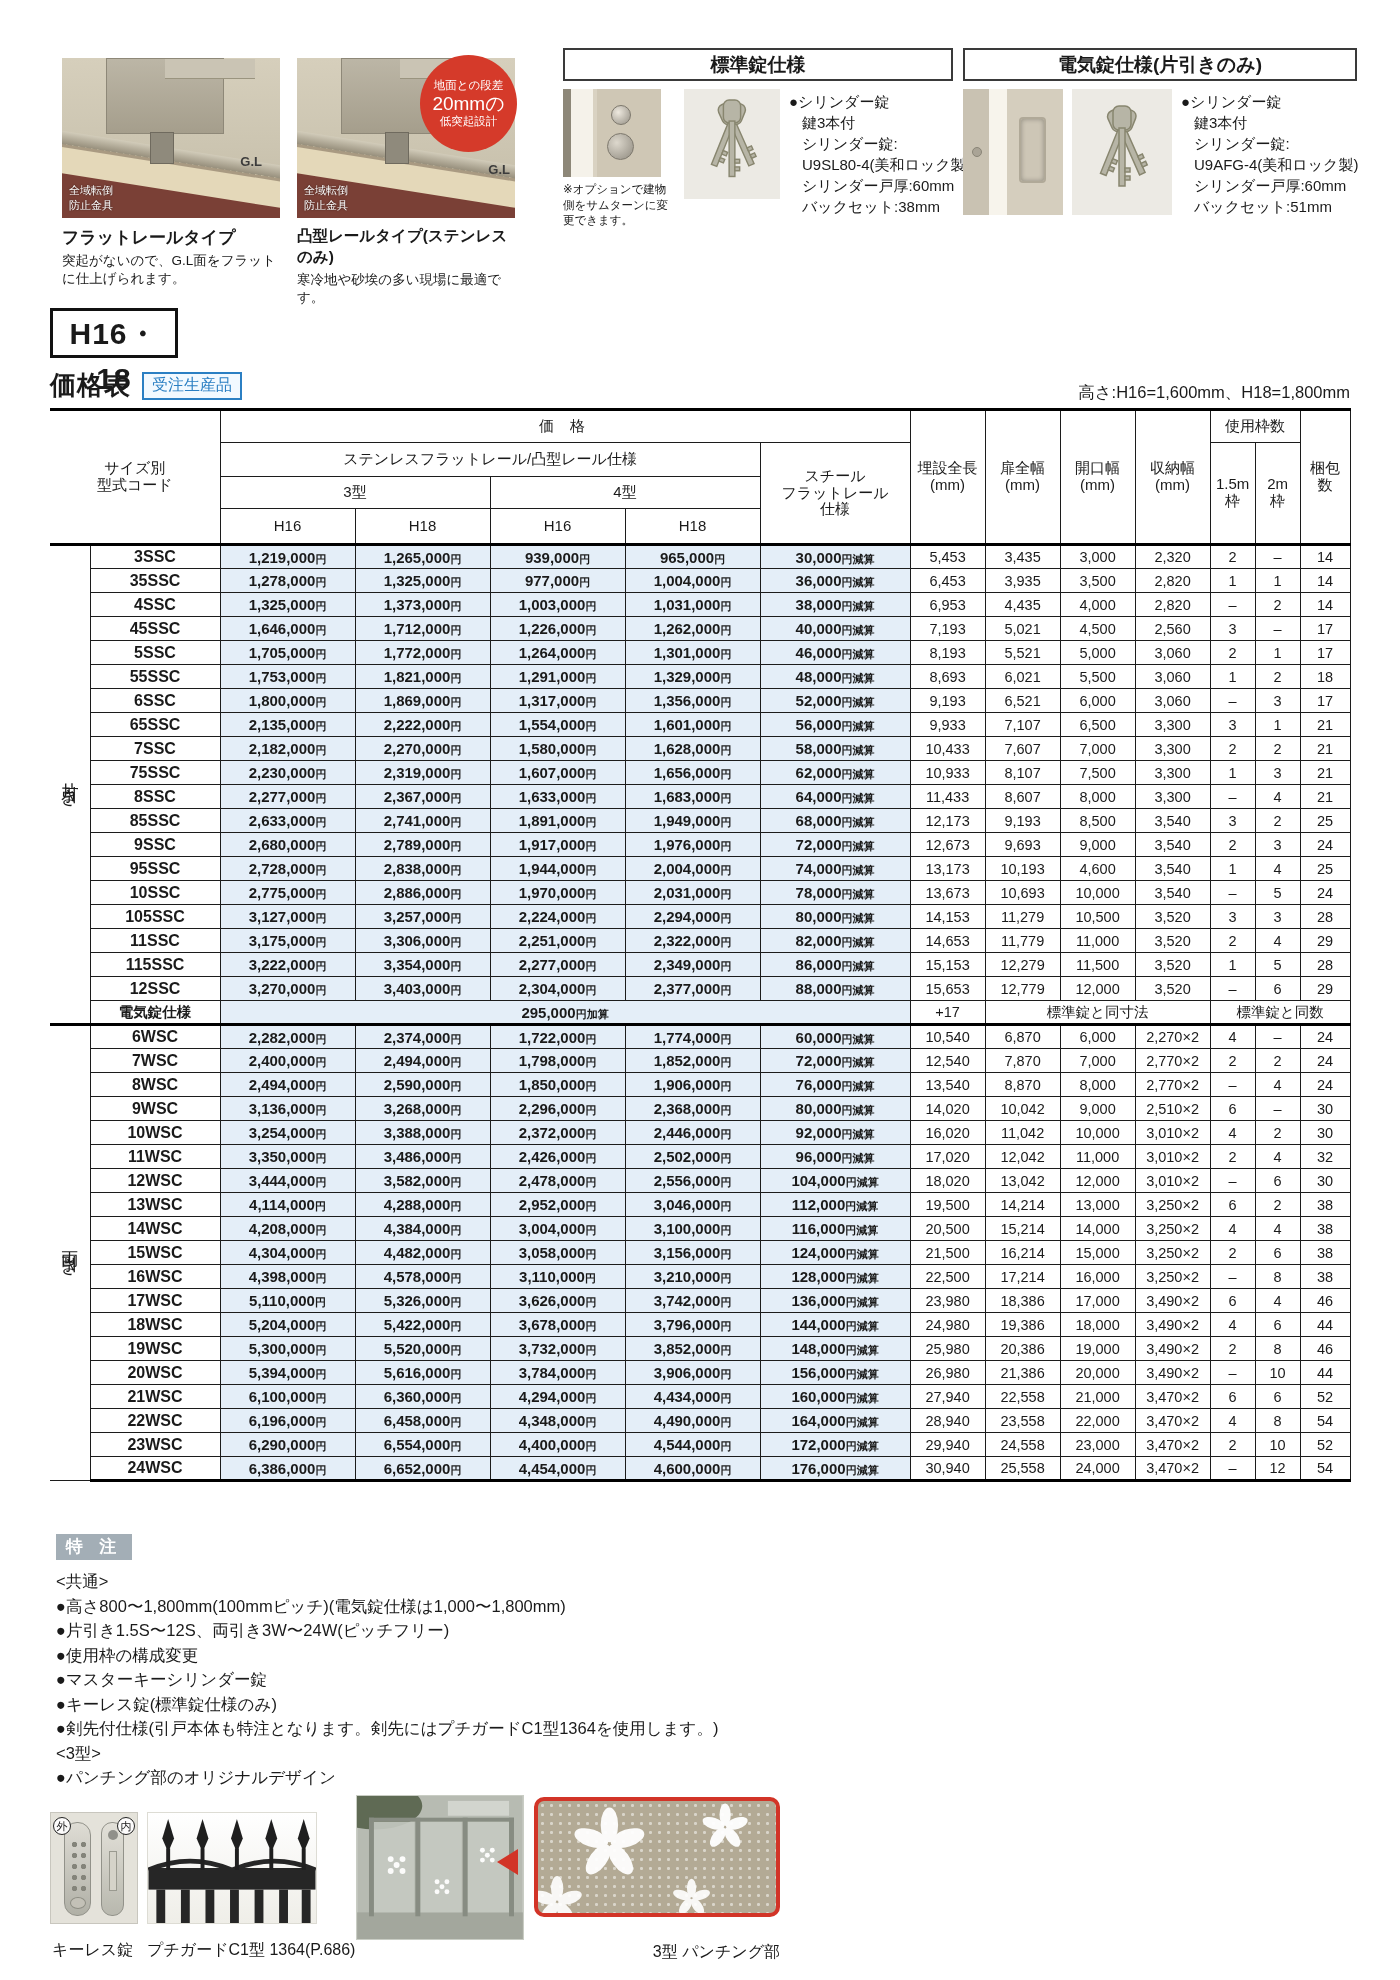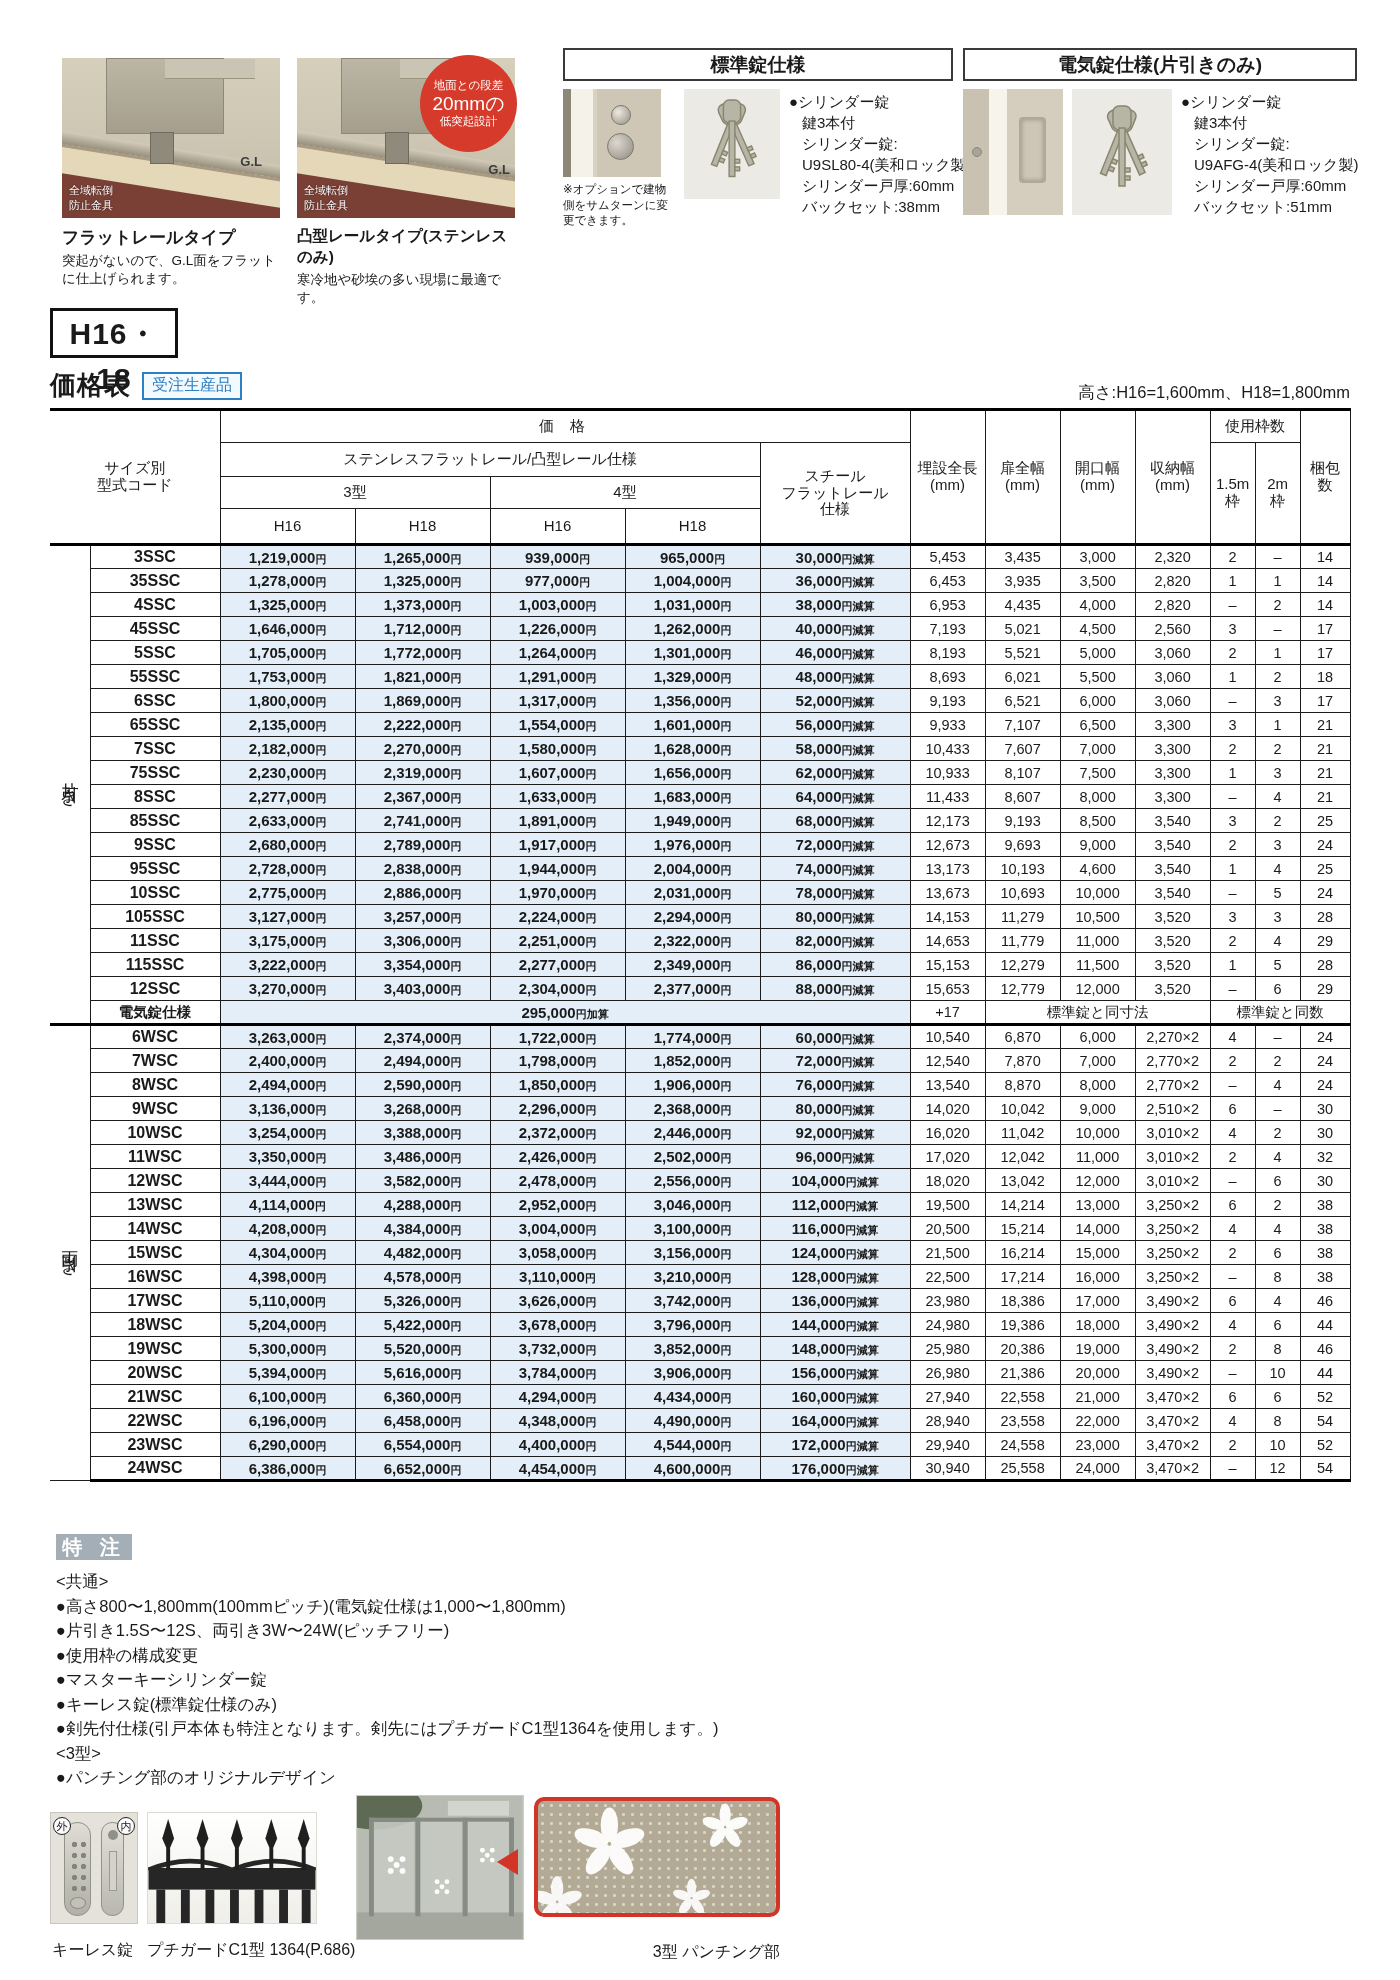--- a/index.html
+++ b/index.html
@@ -69,21 +69,21 @@
   td.blue { background:#e4eef8; }
   td.price, td.steel { font-size:15px; font-weight:bold; line-height:1; }
   td.dim { font-size:14.5px; }
   td.cnt { font-size:14.5px; }
   td.elec { font-size:14.5px; font-weight:bold; }
   td.elec-price { font-size:15px; }
   .suffix { font-size:11px; font-weight:bold; }
 
   
   .notes { position:absolute; left:56px; top:1534px; }
-  .notes-badge { width:76px; height:26px; background:#a3aeb6; color:#fff; font-size:20px; font-weight:bold;
+  .notes-badge { width:76px; height:26px; background:#a3aeb6; color:#fff; font-size:17px; font-weight:bold;
     text-align:center; line-height:26px; letter-spacing:6px; }
   .note-lines { margin-top:9px; font-size:16.5px; line-height:24.5px; }
 
   
   .keyless { position:absolute; left:50px; top:1812px; width:88px; height:112px; background:#e4e2da; border:1px solid #c8c6be; }
   .kl-plate1 { position:absolute; left:13px; top:9px; width:27px; height:94px; border-radius:13px;
     background:linear-gradient(#dedcd4,#b0b0a6); border:1px solid #92928a; }
   .kl-btns { position:absolute; left:5px; top:16px; width:17px; height:54px;
     background-image:radial-gradient(circle,#84847a 2.4px,transparent 3px); background-size:9px 11px; }
   .kl-oval { position:absolute; left:5px; bottom:6px; width:16px; height:12px; border-radius:50%; background:#c3c1b7; border:1px solid #8d8d83; }
@@ -587,21 +587,21 @@
           <tr>
             <td class="elec">電気錠仕様</td>
             <td class="elec-price price blue" colspan="5"><span>295,000</span><span class="suffix">円加算</span></td>
             <td class="dim">+17</td>
             <td class="dim" colspan="3">標準錠と同寸法</td>
             <td class="cnt" colspan="3">標準錠と同数</td>
           </tr>
           <tr class="sec-start">
             <td class="sec-label" rowspan="19">両引き</td>
             <td class="code">6WSC</td>
-            <td class="price blue"><span>3,263,000</span><span class="suffix">円</span></td>
+            <td class="price blue"><span>2,282,000</span><span class="suffix">円</span></td>
             <td class="price blue"><span>2,374,000</span><span class="suffix">円</span></td>
             <td class="price blue"><span>1,722,000</span><span class="suffix">円</span></td>
             <td class="price blue"><span>1,774,000</span><span class="suffix">円</span></td>
             <td class="steel blue"><span>60,000</span><span class="suffix">円減算</span></td>
             <td class="dim">10,540</td>
             <td class="dim">6,870</td>
             <td class="dim">6,000</td>
             <td class="dim">2,270×2</td>
             <td class="cnt">4</td>
             <td class="cnt">–</td>

